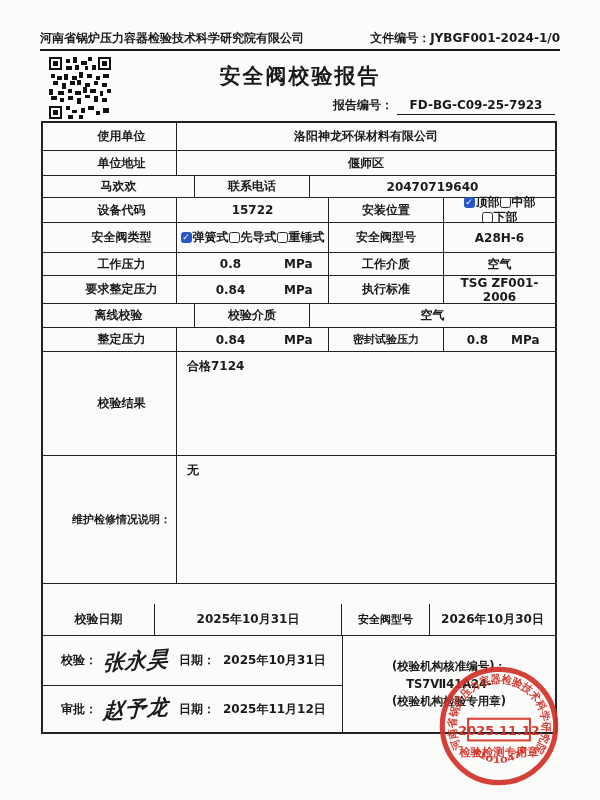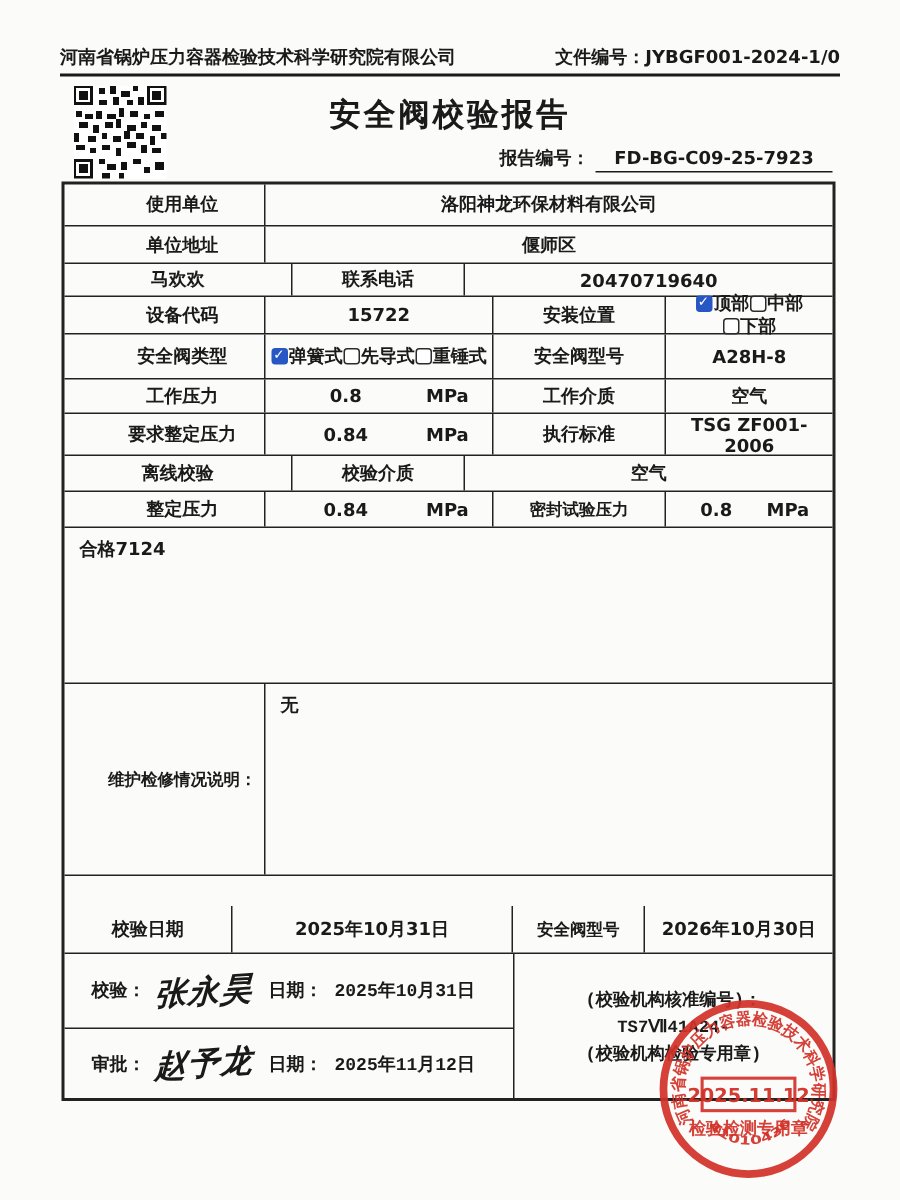--- a/index.html
+++ b/index.html
@@ -10,21 +10,21 @@
   .hdr{position:absolute;left:40px;right:40px;top:30px;display:flex;justify-content:space-between;align-items:baseline;font-size:12px;font-weight:700;}
   .hdr-divider{position:absolute;left:40px;right:40px;top:49px;height:2px;background:#1a1a1a;}
   .qr{position:absolute;left:49px;top:57px;width:62px;height:62px;}
   .doc-title{position:absolute;left:0;right:0;top:62px;text-align:center;font-size:21px;font-weight:700;letter-spacing:2px;}
   .report-line{position:absolute;right:45px;top:97px;display:flex;align-items:baseline;font-size:12px;font-weight:700;}
   .report-no{display:inline-block;width:158px;text-align:center;border-bottom:1.5px solid #1a1a1a;padding-bottom:2px;margin-left:4px;}
 
   
   .tbl{position:absolute;left:41px;top:121px;width:516px;border:2px solid #222;display:flex;flex-direction:column;box-sizing:border-box;font-size:12px;}
   .trow{display:flex;border-bottom:1.5px solid #222;box-sizing:border-box;}
-  .trow:last-child{border-bottom:none;font-family:Liberation Mono, monospace;}
+  .trow:last-child{border-bottom:none;}
   .tc{border-right:1.5px solid #222;display:flex;align-items:center;justify-content:center;box-sizing:border-box;text-align:center;}
   .tc:last-child{border-right:none;}
   .lbl{font-weight:700;}
   .val{font-weight:600;}
   .c1{width:110px;flex:none;margin-left:24px;}
   .c2{width:152px;flex:none;}
   .c3{width:115px;flex:none;}
   .c4{flex:1;}
   .h28{height:28px;} .h25{height:25px;} .h22{height:22px;}
   .h23{height:23px;} .h24{height:24px;} .h32{height:32px;margin-top:20px;}
@@ -194,21 +194,21 @@
               <span class="cb"></span>
               <span>先导式</span>
             </span>
           <span class="cbitem">
               <span class="cb"></span>
               <span>重锤式</span>
             </span>
         </div>
       </div>
       <div class="tc c3 lbl">安全阀型号</div>
-      <div class="tc c4 val">A28H-8</div>
+      <div class="tc c4 val">A28H-6</div>
     </div>
 
     <div class="trow h23">
       <div class="tc c1 lbl">工作压力</div>
       <div class="tc c2">
           <div class="pv">
             <span class="num">0.8</span>
             <span class="unit">MPa</span>
           </div>
         </div>
@@ -245,20 +245,21 @@
       <div class="tc c3 lbl small-lbl">密封试验压力</div>
       <div class="tc c4">
           <div class="pv">
             <span class="num">0.8</span>
             <span class="unit">MPa</span>
           </div>
         </div>
     </div>
 
     <div class="trow tall-result">
+      <div class="tc c1 lbl">校验结果</div>
       <div class="tc top-left val" style="flex:1">合格7124</div>
     </div>
 
     <div class="trow tall-maint">
       <div class="tc c1 lbl small-lbl">维护检修情况说明：</div>
       <div class="tc top-left val" style="flex:1">无</div>
     </div>
 
     <div class="trow h32">
       <div class="tc d1 lbl">校验日期</div>

